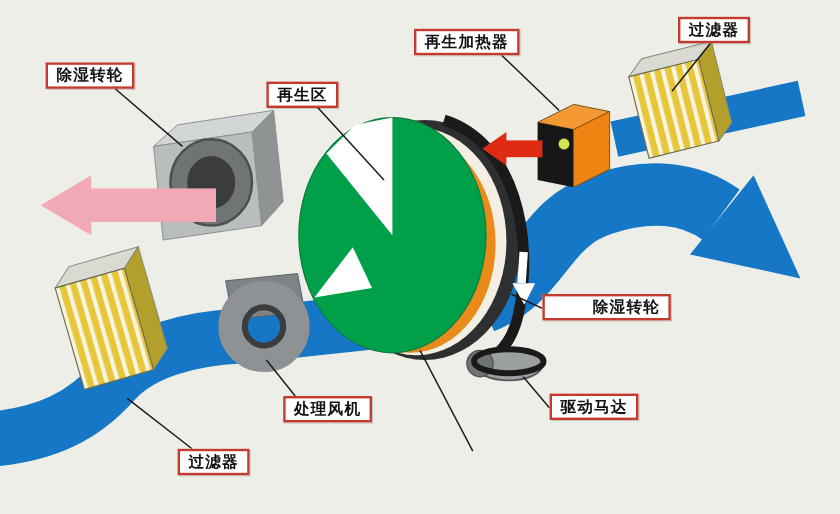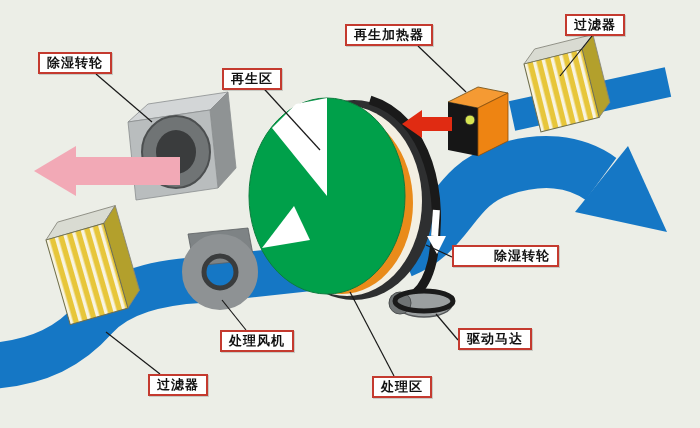--- a/index.html
+++ b/index.html
@@ -129,17 +129,16 @@
       <line x1="160" y1="374" x2="106" y2="332"></line>
     </g>
   </svg>
 
   <div class="label" style="left:38px;  top:52px;">除湿转轮</div>
   <div class="label" style="left:222px; top:58px;margin-top:10px;">再生区</div>
   <div class="label" style="left:345px; top:24px;">再生加热器</div>
   <div class="label" style="left:565px; top:14px;">过滤器</div>
   <div class="label" style="left:452px; top:245px;padding-left:40px;">除湿转轮</div>
   <div class="label" style="left:458px; top:328px;text-align:center;">驱动马达</div>
-  <div class="label" style="left:372px; top:376px;">处理区</div>
-  <div class="label" style="left:220px; top:330px;">处理风机</div>
+  <div class="label" style="left:236px; top:330px;">处理风机</div>
   <div class="label" style="left:148px; top:374px;">过滤器</div>
 
 </div>
 
 </body></html>

